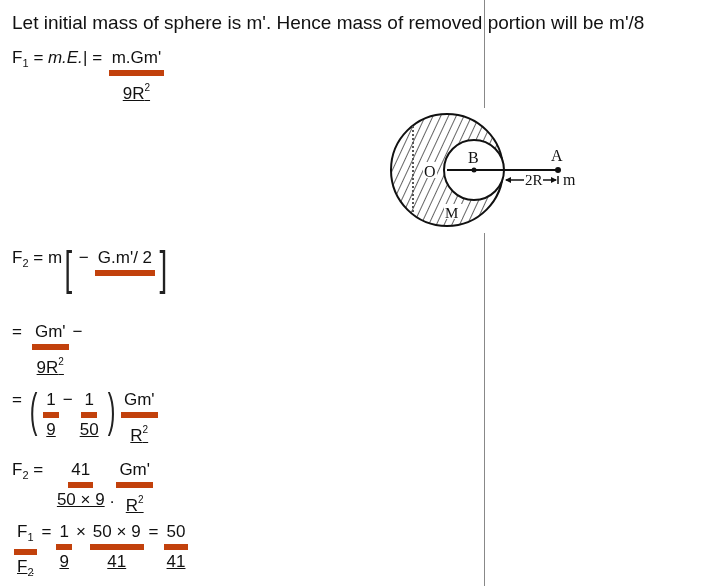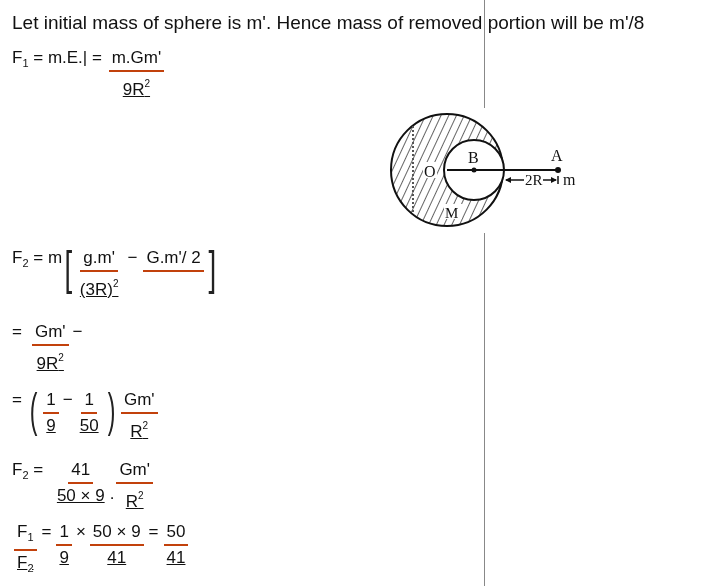--- a/index.html
+++ b/index.html
@@ -1,40 +1,40 @@
 <!DOCTYPE html>
 <html><head>
 <meta charset="utf-8">
 <style>
   html,body{margin:0;padding:0;background:#fff;}
   body{width:716px;height:586px;position:relative;overflow:hidden;font-family:"Liberation Sans",sans-serif;color:#111;}
   .abs{position:absolute;}
   .txt{font-size:19px;white-space:nowrap;}
   .frac{display:inline-flex;flex-direction:column;align-items:center;vertical-align:middle;margin:0 2px;}
-  .frac .num{padding:0 3px 2px 3px;border-bottom:2px solid #c2410c;line-height:20px;}
+  .frac .num{padding:0 3px 2px 3px;border-bottom:6px solid #c2410c;line-height:20px;}
   .frac .den{padding:2px 3px 0 3px;line-height:20px;text-decoration:underline;}
   .row{display:flex;font-size:17px;white-space:nowrap;}
   sup{font-size:10px;vertical-align:8px;}
   sub{font-size:11px;}
   .vline{position:absolute;left:484px;width:1px;background:#888;}
   .bracket{font-size:46px;font-weight:100;line-height:40px;transform:scaleX(0.6);display:inline-block;color:#222;}
   .paren{font-size:46px;font-weight:100;line-height:40px;transform:scaleX(0.5);display:inline-block;color:#222;}
   .diag{font-family:"Liberation Serif",serif;}
 </style>
 </head>
 <body>
 
 <div class="vline" style="top:0;height:108px;"></div>
 <div class="vline" style="top:233px;height:353px;"></div>
 
 <div class="abs txt" style="left:12px;top:12px;">Let initial mass of sphere is m'. Hence mass of removed portion will be m'/8</div>
 
 <div class="abs row" style="left:12px;top:48px;">
   <span><span>F</span><sub>1</sub></span>
-  <span style="white-space:pre;"> = m.E.| = </span>
+  <span style="white-space:pre;font-style:italic;"> = m.E.| = </span>
   <span class="frac">
     <span class="num">m.Gm'</span>
     <span class="den"><span>9R</span><sup>2</sup></span>
   </span>
 </div>
 
 <svg class="abs diag" style="left:385px;top:110px;" width="210" height="125" viewBox="385 110 210 125">
   <defs>
     <pattern id="hatch" width="7" height="7" patternUnits="userSpaceOnUse" patternTransform="rotate(25)">
       <line x1="0" y1="0" x2="0" y2="7" stroke="#222" stroke-width="1.4"></line>
@@ -63,24 +63,20 @@
   <line x1="543" y1="180" x2="556" y2="180" stroke="#111" stroke-width="1.5"></line>
   <polygon points="557,180 551,177 551,183" fill="#111"></polygon>
   <line x1="558" y1="176" x2="558" y2="184" stroke="#111" stroke-width="1.5"></line>
   <text x="563" y="185" font-size="16" fill="#111">m</text>
 </svg>
 
 <div class="abs row" style="left:12px;top:248px;">
   <span><span>F</span><sub>2</sub></span>
   <span style="white-space:pre;"> = m</span>
   <span class="bracket">[</span>
-  <span class="frac">
-    <span class="num">g.m'</span>
-    <span class="den"><span>(3R)</span><sup>2</sup></span>
-  </span>
   <span style="margin:0 4px;">−</span>
   <span class="frac">
     <span class="num">G.m'/ 2</span>
   </span>
   <span class="bracket">]</span>
 </div>
 
 <div class="abs row" style="left:12px;top:322px;">
   <span style="margin-right:8px;">=</span>
   <span class="frac">

